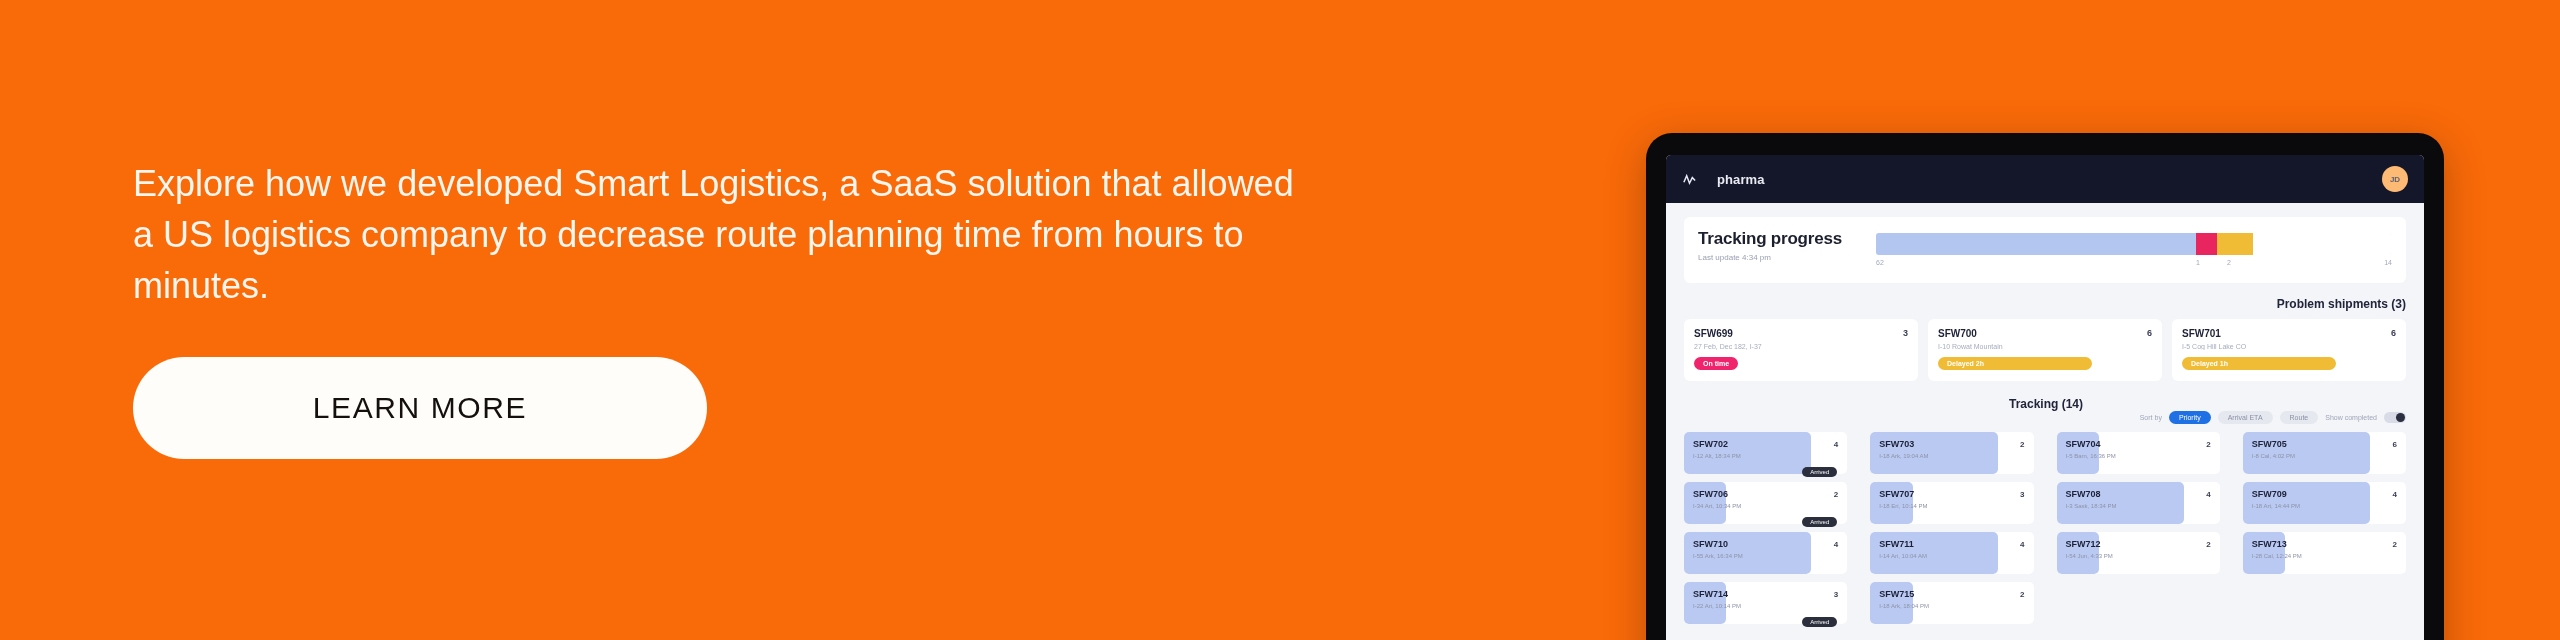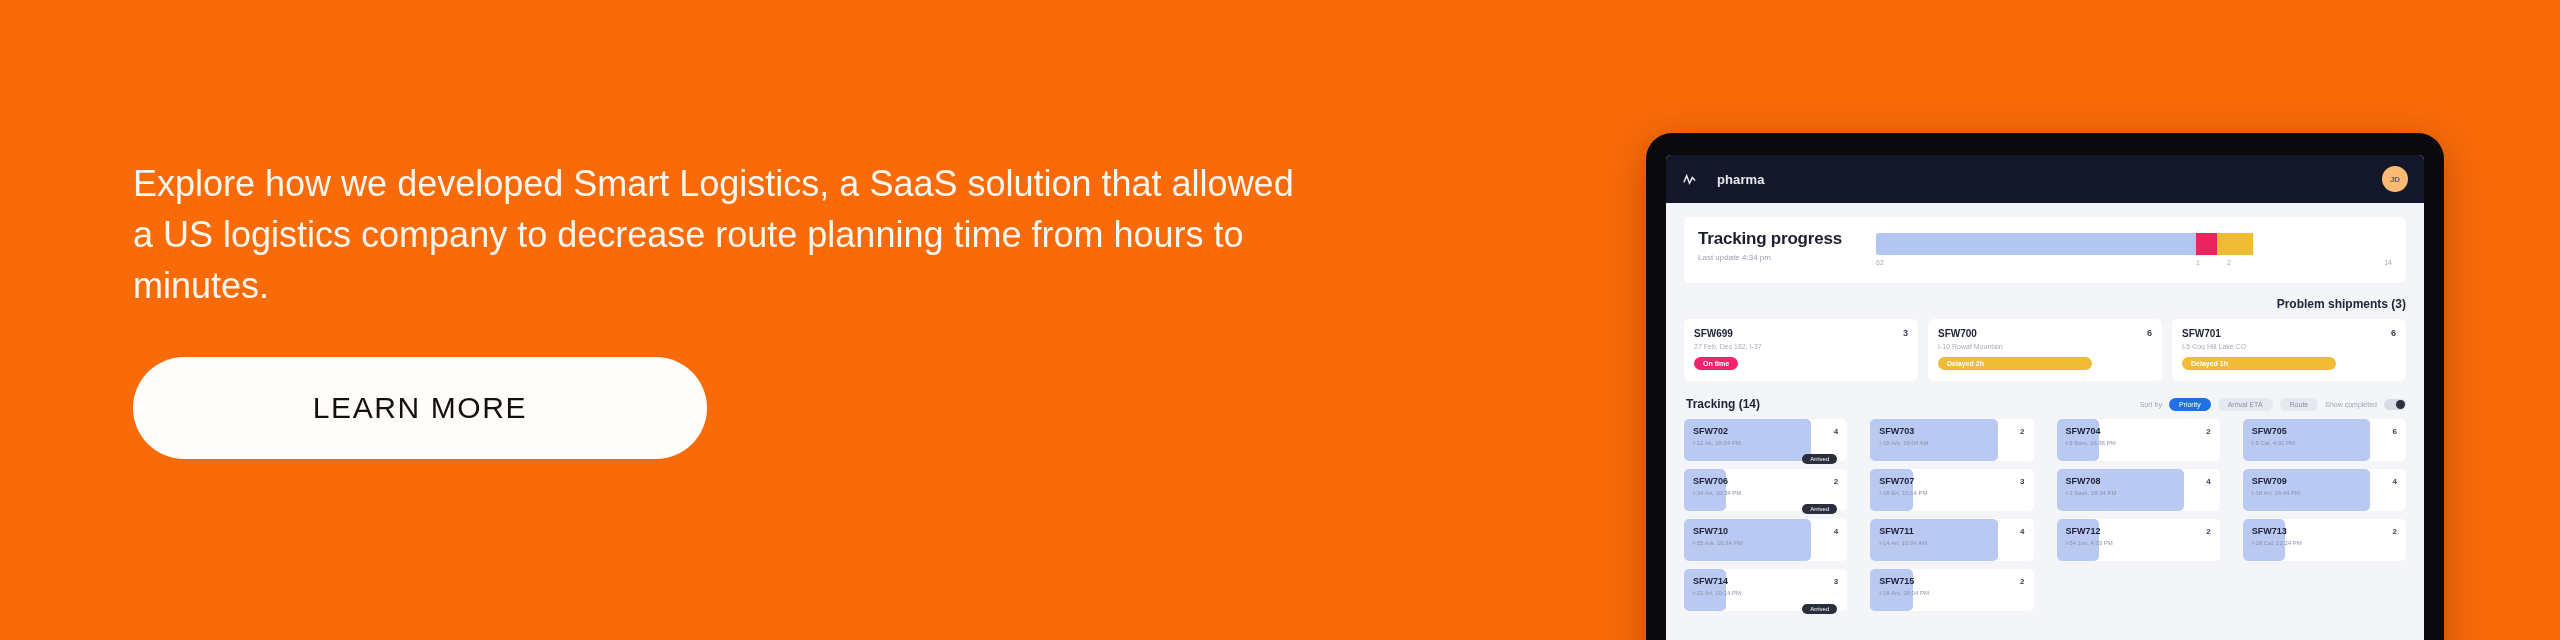--- a/index.html
+++ b/index.html
@@ -258,20 +258,21 @@
     border-radius: 9px;
   }
   .pc-badge.pink { background: #f0246c; }
   .pc-badge.amber { background: #f0bc35; width: 72%; }
 
   
   .tracking-head {
     display: flex;
     align-items: center;
     margin: 16px 0 8px 2px;
+    flex-direction: column;
   }
   .tracking-head .section-title { margin: 0; }
 
   .filters {
     margin-left: auto;
     display: flex;
     align-items: center;
     gap: 7px;
   }
   .filter-label { font-size: 7px; color: #a0a5b9; }

